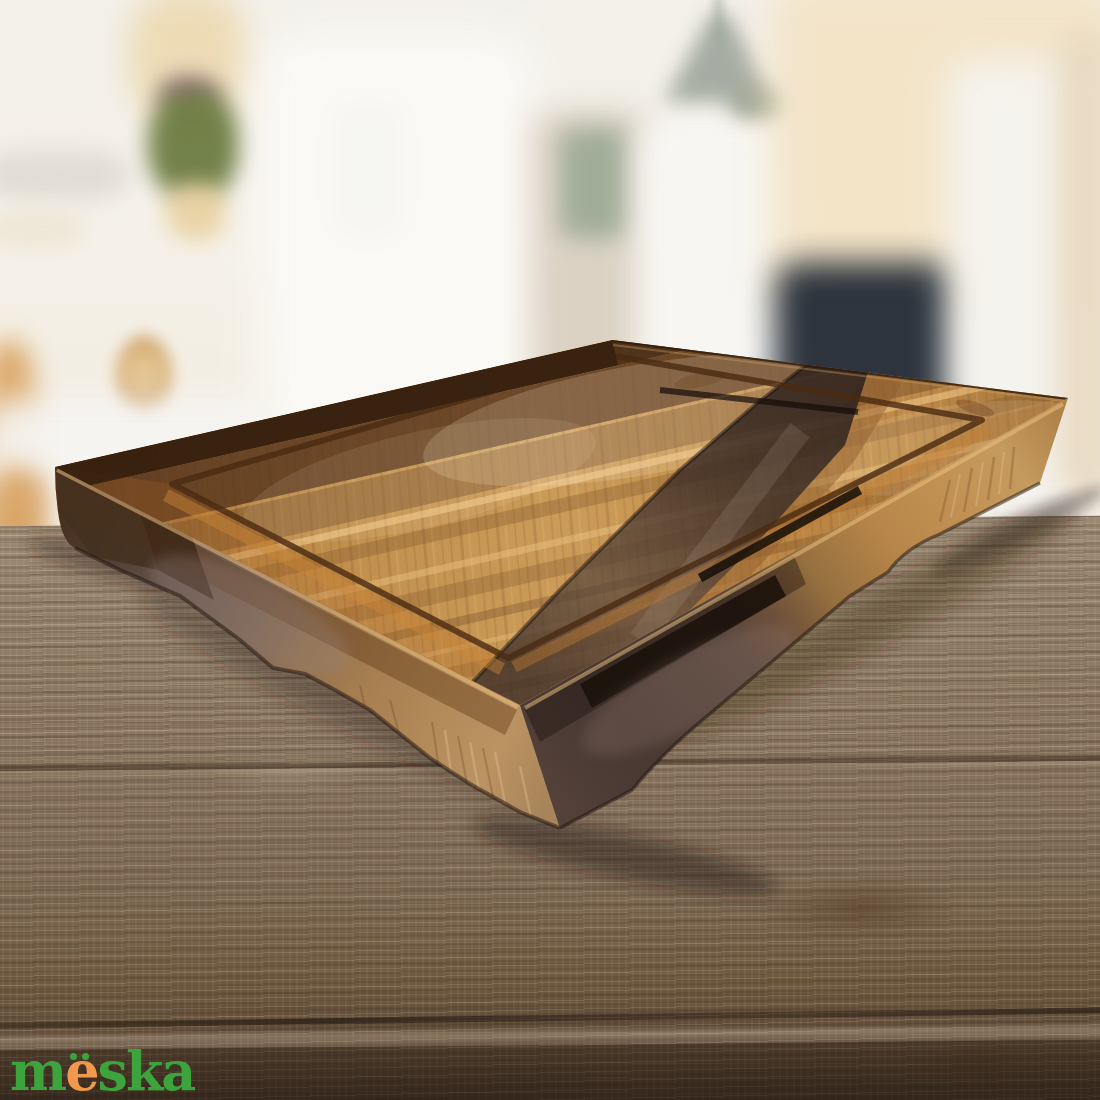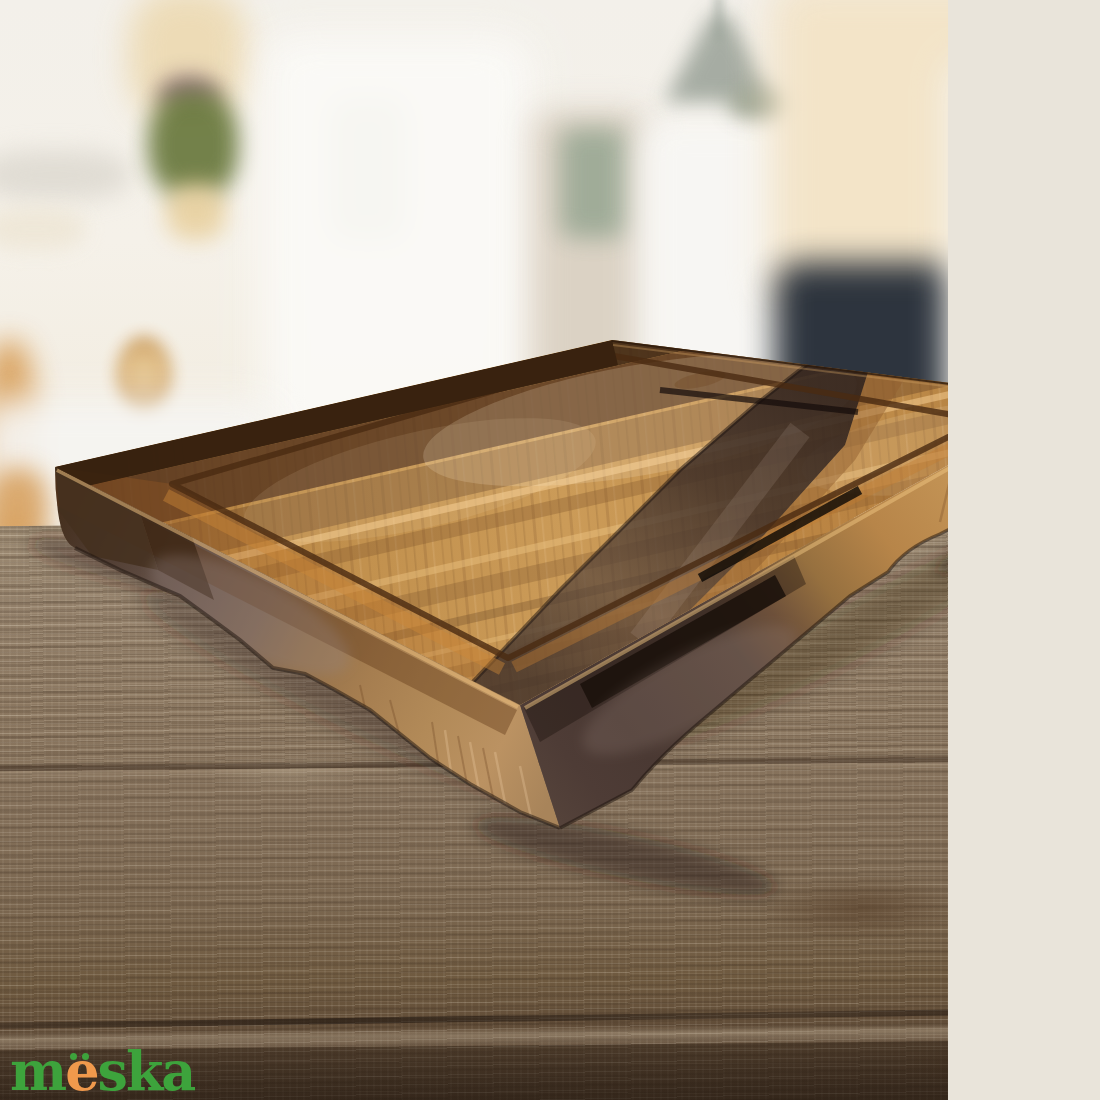--- a/index.html
+++ b/index.html
@@ -1,16 +1,16 @@
 <!DOCTYPE html>
 <html><head>
 <meta charset="utf-8">
 <style>
   html,body{margin:0;padding:0;background:#e9e4da;}
-  .canvas{position:relative;width:948px;height:1100px;overflow:hidden;
+  .canvas{position:relative;width:1100px;height:1100px;overflow:hidden;
           font-family:"Liberation Sans",sans-serif;
           background:linear-gradient(180deg,#f3f0ea 0%,#f5f1e9 22%,#f2ecdf 42%,#eee6d8 52%,#ece3d4 60%);}
   .blob{position:absolute;}
   
   .b-peach{left:128px;top:-12px;width:120px;height:135px;background:#ecd8ae;border-radius:40%;filter:blur(16px);opacity:.85;}
   .b-shelf{left:-20px;top:150px;width:150px;height:50px;background:#d8d4cb;border-radius:40%;filter:blur(12px);opacity:.7;}
   .b-leaves{left:148px;top:90px;width:92px;height:110px;background:#6d7c42;border-radius:45%;filter:blur(11px);opacity:.95;}
   .b-plum{left:158px;top:76px;width:62px;height:38px;background:#7b5e6a;border-radius:50%;filter:blur(11px);opacity:.8;}
   .b-pot{left:166px;top:184px;width:60px;height:56px;background:#e9d1a0;border-radius:40%;filter:blur(11px);opacity:.9;}
   .b-jars{left:-15px;top:208px;width:100px;height:42px;background:#eee6d5;border-radius:40%;filter:blur(10px);opacity:.85;}

